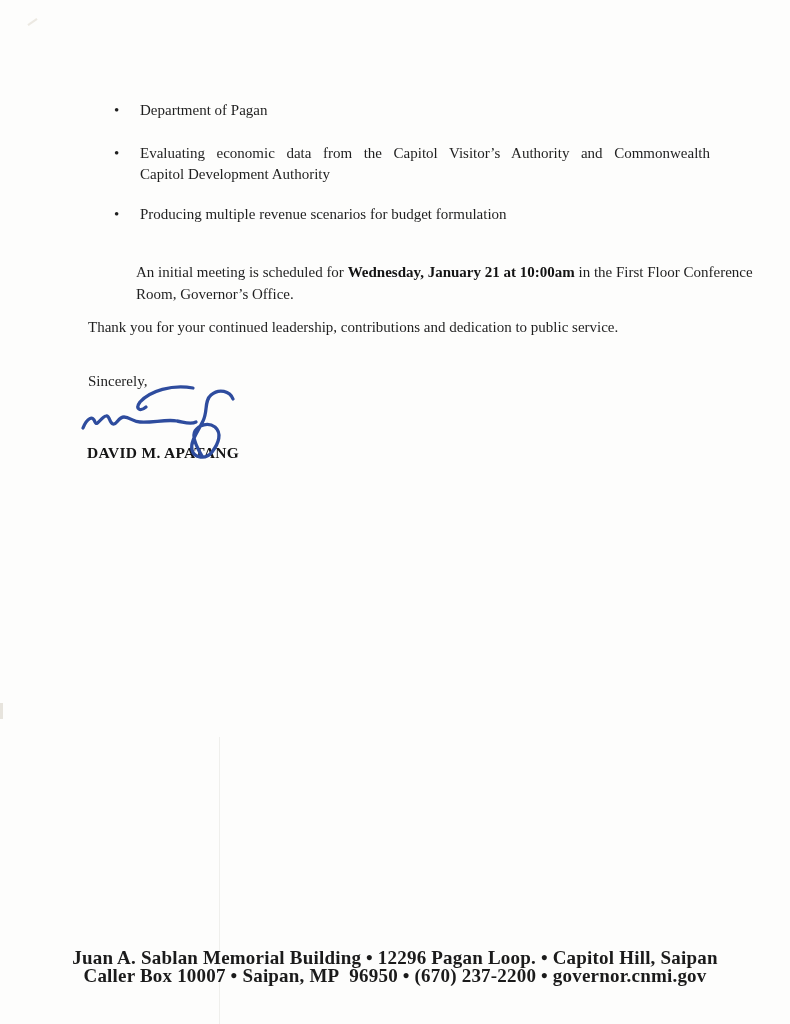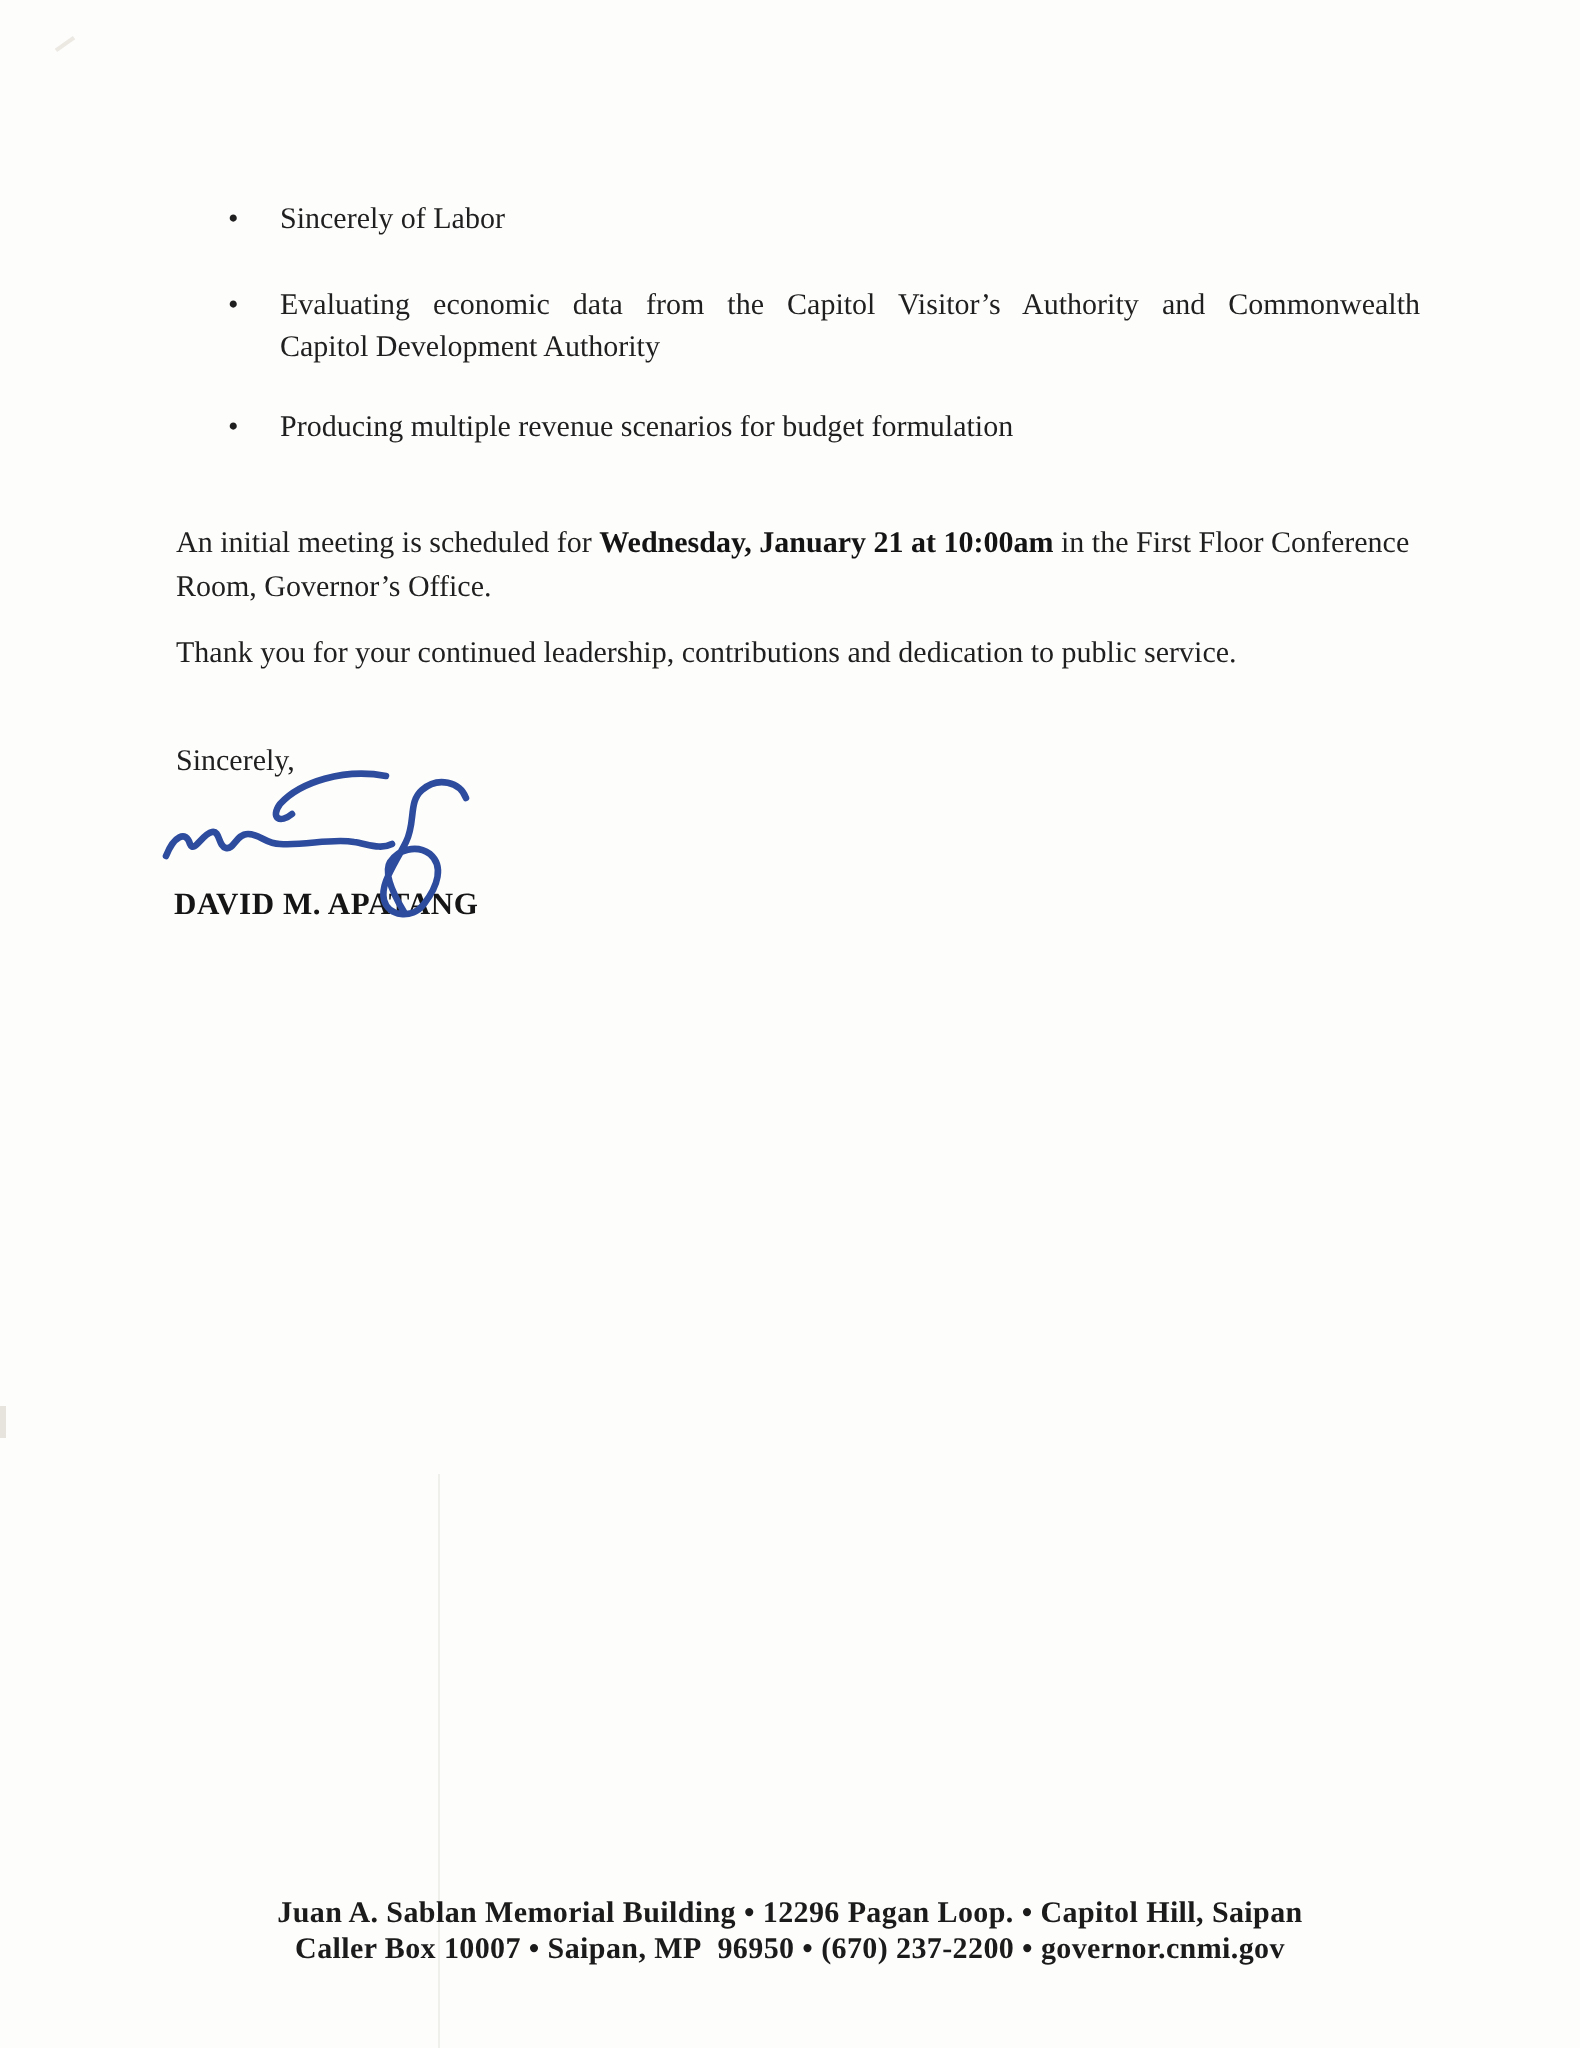--- a/index.html
+++ b/index.html
@@ -42,21 +42,21 @@
   .jline { text-align: justify; text-align-last: justify; }
   
   .para {
     position: absolute;
     left: 88px;
     width: 622px;
     margin: 0;
     font-size: 15px;
     line-height: 22px;
   }
-  .meeting { top: 261px; }
+  .meeting { top: 261px; margin-left: 48px; }
   .thanks  { top: 316px; }
   .closing { top: 370px; }
   .para b { color: #141414; }
   
   .sig-svg {
     position: absolute;
     top: 378px;
     left: 80px;
     z-index: 2;
     pointer-events: none;
@@ -72,21 +72,21 @@
     color: #151515;
   }
   
   .footer {
     position: absolute;
     top: 949px;
     left: 0;
     width: 790px;
     text-align: center;
     font-weight: bold;
-    font-size: 15px;
+    font-size: 19px;
     line-height: 17.5px;
     color: #1b1b1b;
     letter-spacing: 0.2px;
   }
   
   .artifact { position: absolute; pointer-events: none; }
   .art-topleft {
     left: 27px; top: 21px; width: 11px; height: 2px;
     background: #e4dfd7; transform: rotate(-35deg); opacity: 0.7;
   }
@@ -105,21 +105,21 @@
 <div class="page">
 
   <div class="artifact art-topleft"></div>
   <div class="artifact art-leftedge"></div>
   <div class="artifact art-crease"></div>
 
   <ul class="bullets">
     <li class="bullet-item">
       <span class="marker">•</span>
       <span class="btext">
-        <span style="display:block">Sincerely of Labor</span>
+        <span style="display:block">Department of Pagan</span>
       </span>
     </li>
     <li class="bullet-item">
       <span class="marker">•</span>
       <span class="btext">
         <span class="jline" style="display:block">Evaluating economic data from the Capitol Visitor’s Authority and Commonwealth</span>
         <span style="display:block">Capitol Development Authority</span>
       </span>
     </li>
     <li class="bullet-item">

